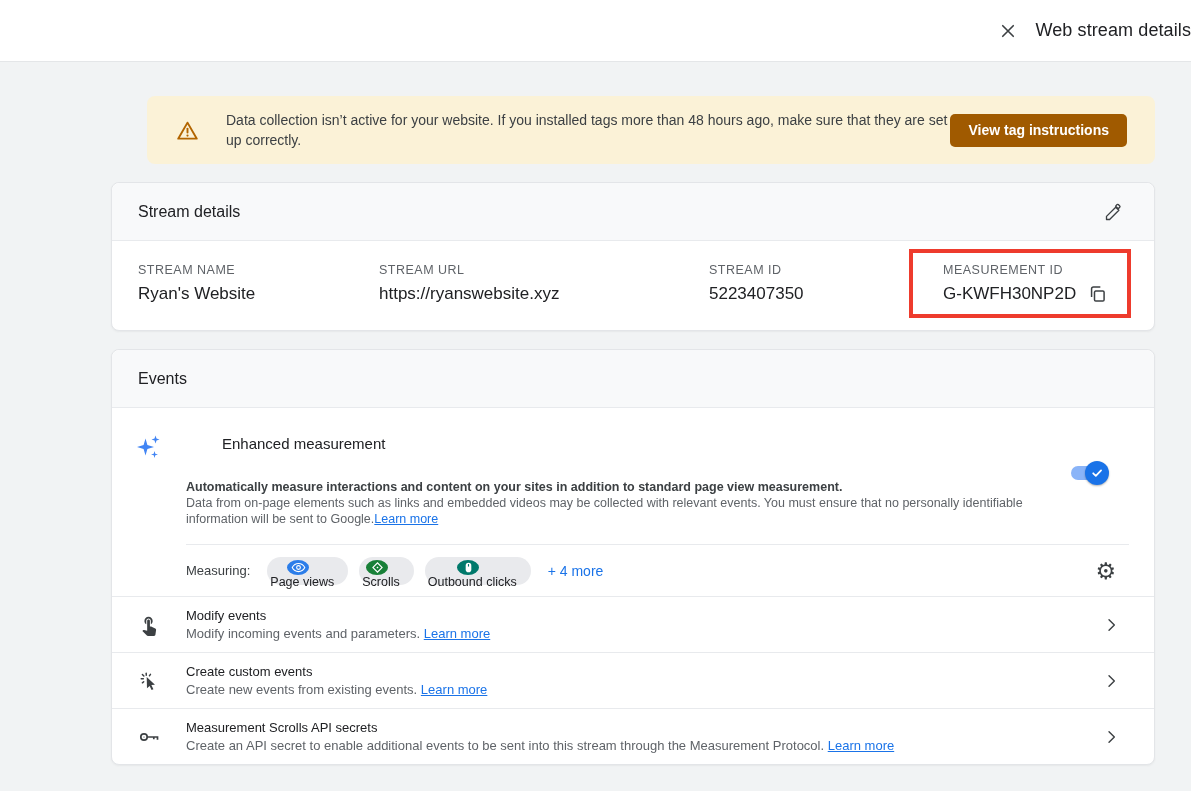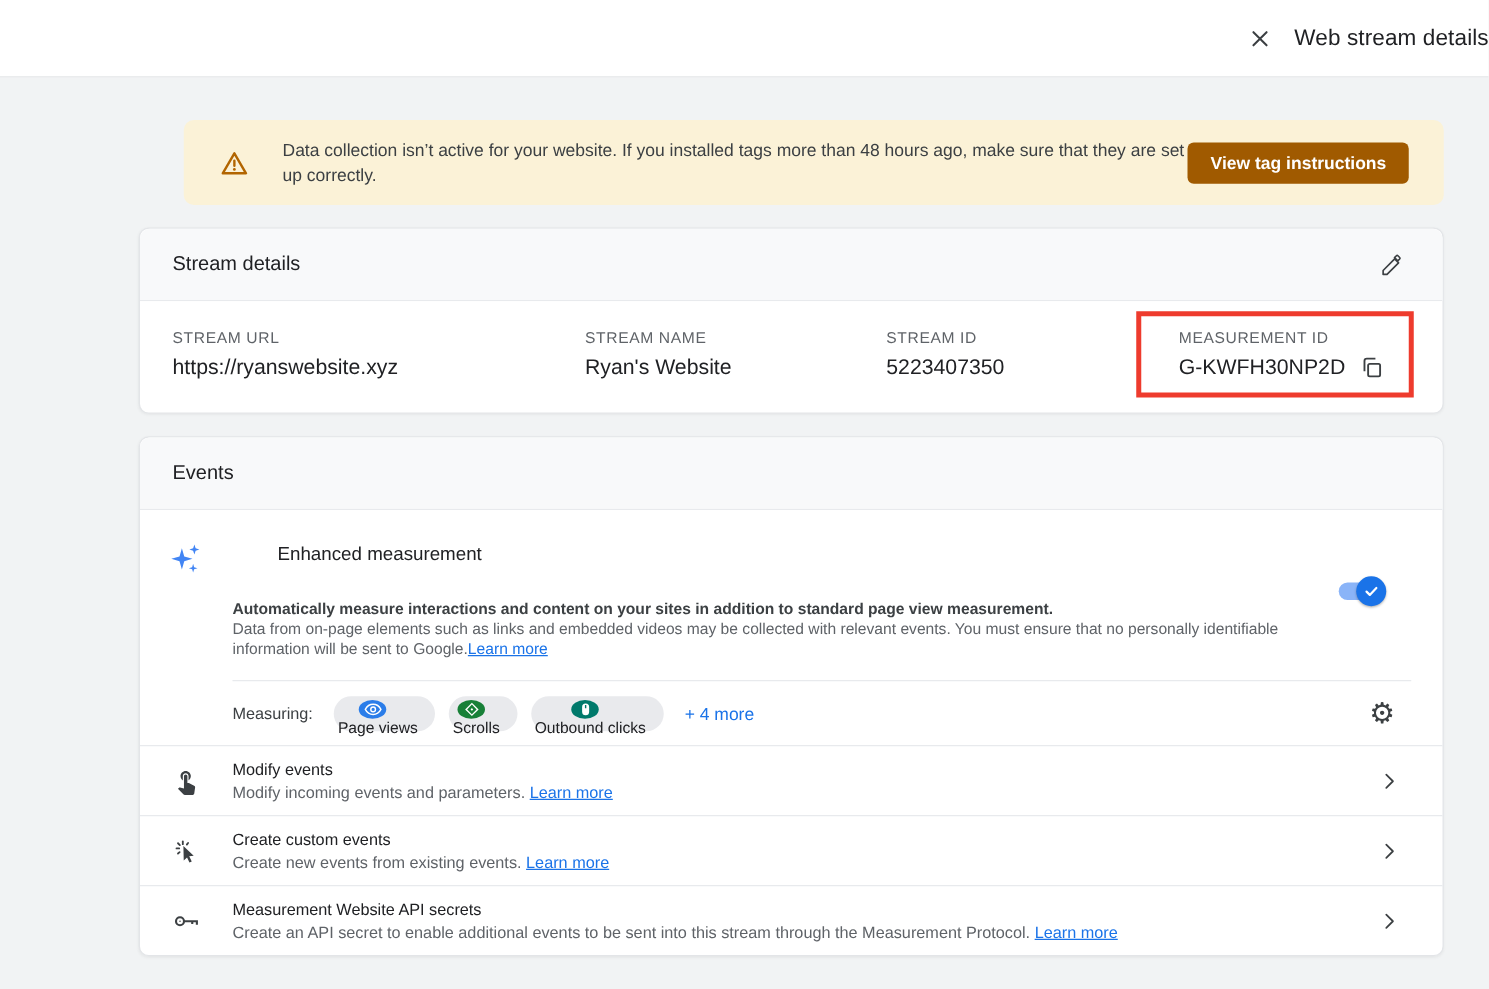--- a/index.html
+++ b/index.html
@@ -121,27 +121,27 @@
   <div class="card">
     <div class="card-header">
       <span class="card-header-title">Stream details</span>
       <span class="edit-btn">
         <svg width="20" height="20" viewBox="0 0 24 24" fill="#3C4043">
             <path d="M3 17.25V21h3.75L17.81 9.94l-3.75-3.75L3 17.25zm14.06-9.19 1.83-1.83c.39-.39.39-1.02 0-1.41l-1.71-1.71a.996.996 0 0 0-1.41 0l-1.83 1.83 3.12 3.12z" fill="none" stroke="#3C4043" stroke-width="1.6" stroke-linejoin="round"></path>
           </svg>
       </span>
     </div>
     <div class="sd-body">
+      <div class="sd-field sd-f0">
+        <div class="sd-label">STREAM NAME</div>
+        <div class="sd-value">Ryan's Website</div>
+      </div>
       <div class="sd-field sd-f1">
         <div class="sd-label">STREAM URL</div>
         <div class="sd-value">https://ryanswebsite.xyz</div>
-      </div>
-      <div class="sd-field sd-f0">
-        <div class="sd-label">STREAM NAME</div>
-        <div class="sd-value">Ryan's Website</div>
       </div>
       <div class="sd-field sd-f2">
         <div class="sd-label">STREAM ID</div>
         <div class="sd-value">5223407350</div>
       </div>
       <div class="sd-field sd-f3">
         <div class="sd-label">MEASUREMENT ID</div>
         <div class="sd-value">
           <span>G-KWFH30NP2D</span>
           <span class="copy-btn">
@@ -276,21 +276,21 @@
 
     <div class="ev-row">
       <span class="ev-row-icon">
         <svg width="24" height="24" viewBox="0 0 24 24" fill="none" stroke="#3C4043" stroke-width="1.7">
           <circle cx="7" cy="12" r="3.2"></circle>
           <circle cx="7" cy="12" r="0.6" fill="#3C4043" stroke="none"></circle>
           <path d="M10.2 12 H20.5 V14.8 M16.8 12 V14.2"></path>
         </svg>
       </span>
       <div>
-        <div class="ev-row-title">Measurement Website API secrets</div>
+        <div class="ev-row-title">Measurement Scrolls API secrets</div>
         <div class="ev-row-desc">
           <span>Create an API secret to enable additional events to be sent into this stream through the Measurement Protocol.</span>
           <a class="link">Learn more</a>
         </div>
       </div>
       <span class="ev-chevron">
         <svg width="17" height="17" viewBox="0 0 24 24" fill="none">
             <path d="M8.5 4.5 L16 12 L8.5 19.5" stroke="#3C4043" stroke-width="2" stroke-linecap="round" stroke-linejoin="round"></path>
           </svg>
       </span>

